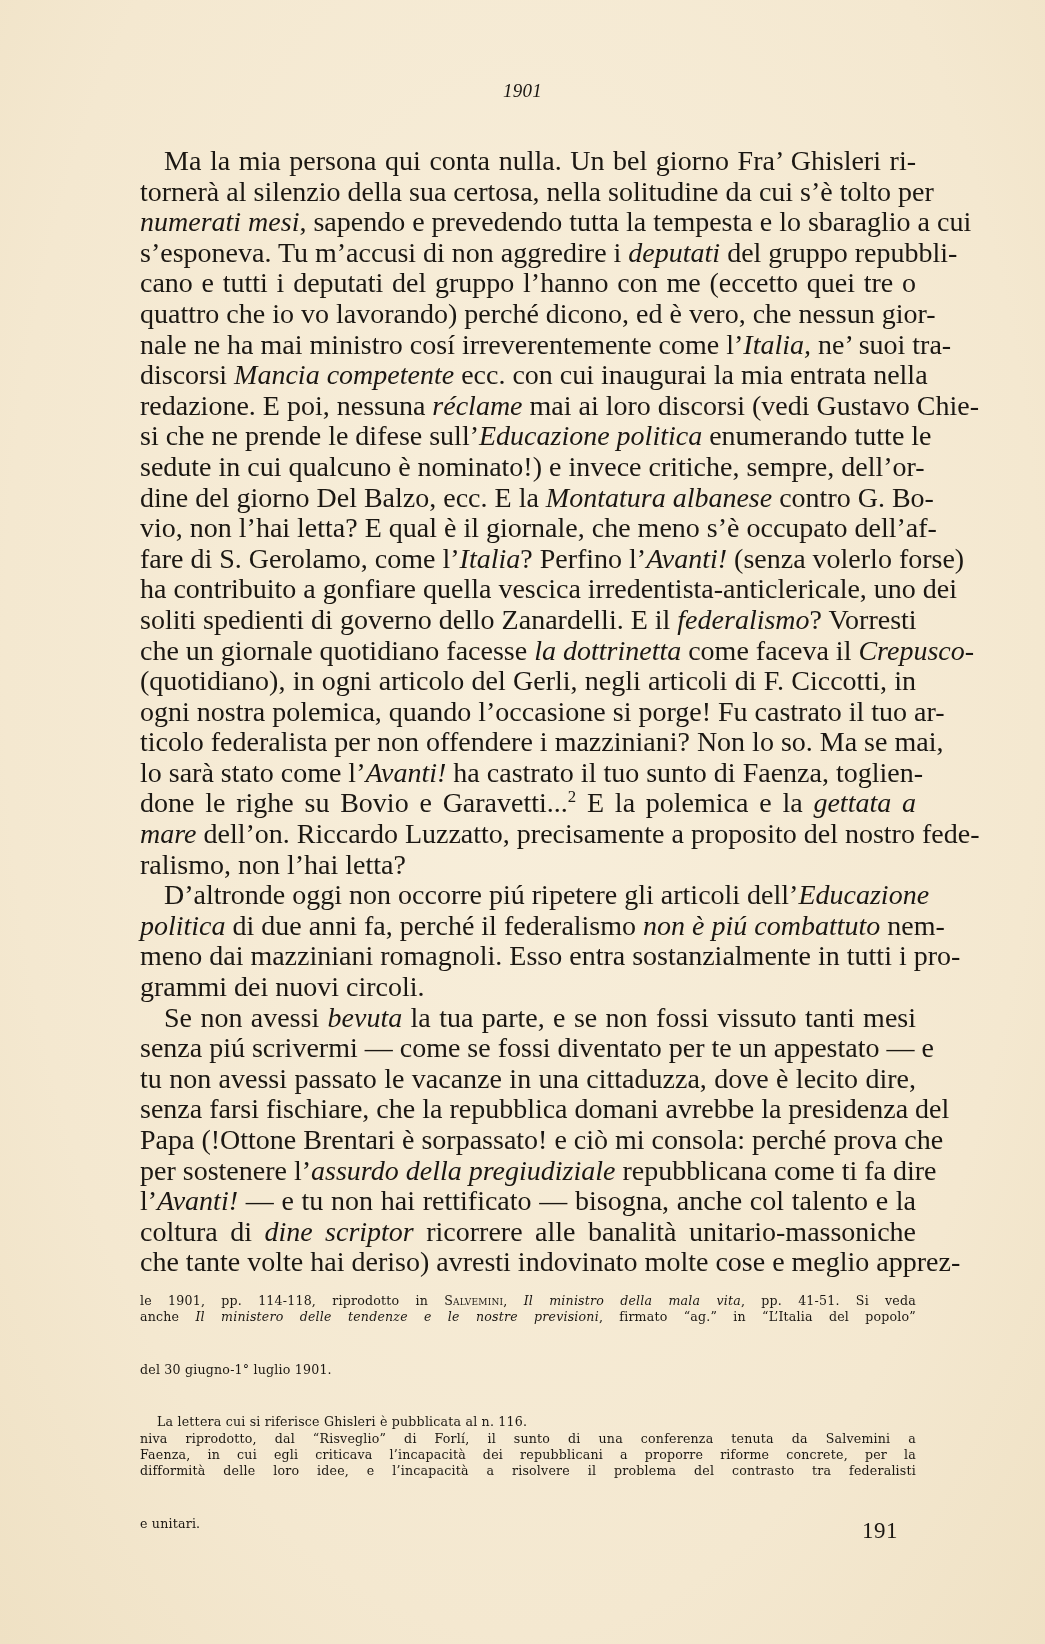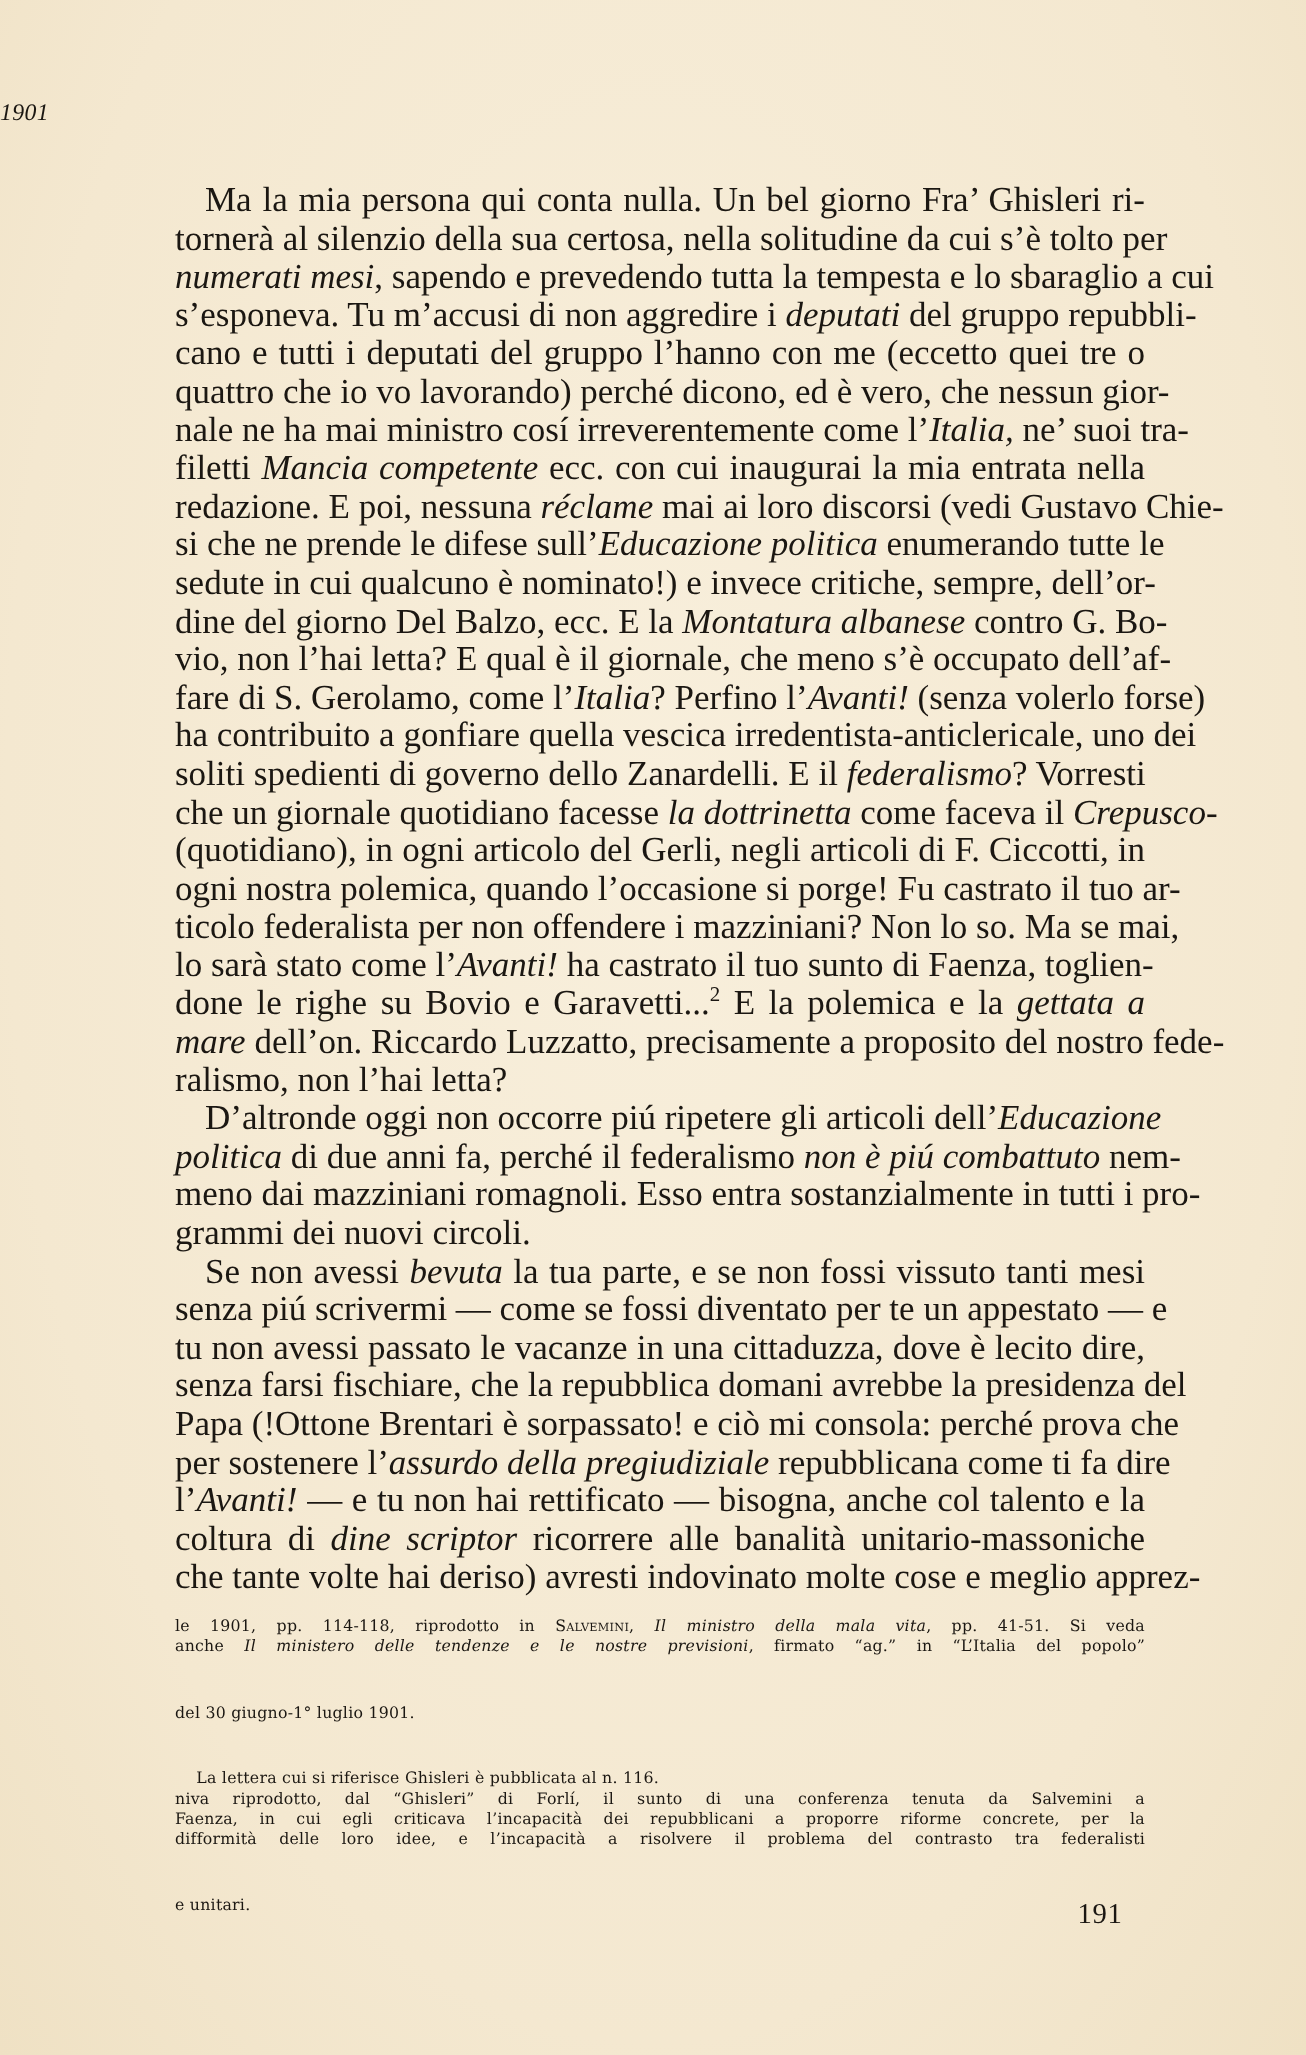--- a/index.html
+++ b/index.html
@@ -15,20 +15,21 @@
     }
     .page {
       position: absolute;
       left: 0; top: 0;
       width: 1045px; height: 1644px;
     }
     .running-head {
       position: absolute;
       top: 80px;
       left: 0; width: 1045px;
+      text-align: center;
       font-style: italic;
       font-size: 19px;
       letter-spacing: 0.3px;
     }
     .body-text {
       position: absolute;
       left: 140px;
       top: 146px;
       width: 776px;
     }
@@ -81,21 +82,21 @@
   <div class="running-head">1901</div>
 
   <div class="body-text" id="body-text">
       <div class="line indent"><span>Ma la mia persona qui conta nulla. Un bel giorno Fra’ Ghisleri ri-</span></div>
       <div class="line"><span>tornerà al silenzio della sua certosa, nella solitudine da cui s’è tolto per</span></div>
       <div class="line"><i>numerati mesi</i><span>, sapendo e prevedendo tutta la tempesta e lo sbaraglio a cui</span></div>
       <div class="line"><span>s’esponeva. Tu m’accusi di non aggredire i </span><i>deputati</i><span> del gruppo repubbli-</span></div>
       <div class="line"><span>cano e tutti i deputati del gruppo l’hanno con me (eccetto quei tre o</span></div>
       <div class="line"><span>quattro che io vo lavorando) perché dicono, ed è vero, che nessun gior-</span></div>
       <div class="line"><span>nale ne ha mai ministro cosí irreverentemente come l’</span><i>Italia,</i><span> ne’ suoi tra-</span></div>
-      <div class="line"><span>filetti </span><i>Mancia competente</i><span> ecc. con cui inaugurai la mia entrata nella</span></div>
+      <div class="line"><span>discorsi </span><i>Mancia competente</i><span> ecc. con cui inaugurai la mia entrata nella</span></div>
       <div class="line"><span>redazione. E poi, nessuna </span><i>réclame</i><span> mai ai loro discorsi (vedi Gustavo Chie-</span></div>
       <div class="line"><span>si che ne prende le difese sull’</span><i>Educazione politica</i><span> enumerando tutte le</span></div>
       <div class="line"><span>sedute in cui qualcuno è nominato!) e invece critiche, sempre, dell’or-</span></div>
       <div class="line"><span>dine del giorno Del Balzo, ecc. E la </span><i>Montatura albanese</i><span> contro G. Bo-</span></div>
       <div class="line"><span>vio, non l’hai letta? E qual è il giornale, che meno s’è occupato dell’af-</span></div>
       <div class="line"><span>fare di S. Gerolamo, come l’</span><i>Italia</i><span>? Perfino l’</span><i>Avanti!</i><span> (senza volerlo forse)</span></div>
       <div class="line"><span>ha contribuito a gonfiare quella vescica irredentista-anticlericale, uno dei</span></div>
       <div class="line"><span>soliti spedienti di governo dello Zanardelli. E il </span><i>federalismo</i><span>? Vorresti</span></div>
       <div class="line"><span>che un giornale quotidiano facesse </span><i>la dottrinetta</i><span> come faceva il </span><i>Crepusco-</i></div>
       <div class="line"><span>(quotidiano), in ogni articolo del Gerli, negli articoli di F. Ciccotti, in</span></div>
@@ -118,20 +119,20 @@
       <div class="line"><span>l’</span><i>Avanti!</i><span> — e tu non hai rettificato — bisogna, anche col talento e la</span></div>
       <div class="line"><span>coltura di </span><i>dine scriptor</i><span> ricorrere alle banalità unitario-massoniche</span></div>
       <div class="line"><span>che tante volte hai deriso) avresti indovinato molte cose e meglio apprez-</span></div>
     </div>
 
   <div class="footnotes" id="footnotes">
       <div class="fn-line"><span>le 1901, pp. 114-118, riprodotto in </span><span class="sc">Salvemini</span><span>, </span><i>Il ministro della mala vita</i><span>, pp. 41-51. Si veda</span></div>
       <div class="fn-line"><span>anche </span><i>Il ministero delle tendenze e le nostre previsioni</i><span>, firmato “ag.” in “L’Italia del popolo”</span></div>
       <div class="fn-line last"><span>del 30 giugno-1° luglio 1901.</span></div>
       <div class="fn-line indent last"><span>La lettera cui si riferisce Ghisleri è pubblicata al n. 116.</span></div>
-      <div class="fn-line"><span>niva riprodotto, dal “Ghisleri” di Forlí, il sunto di una conferenza tenuta da Salvemini a</span></div>
+      <div class="fn-line"><span>niva riprodotto, dal “Risveglio” di Forlí, il sunto di una conferenza tenuta da Salvemini a</span></div>
       <div class="fn-line"><span>Faenza, in cui egli criticava l’incapacità dei repubblicani a proporre riforme concrete, per la</span></div>
       <div class="fn-line"><span>difformità delle loro idee, e l’incapacità a risolvere il problema del contrasto tra federalisti</span></div>
       <div class="fn-line last"><span>e unitari.</span></div>
     </div>
 
   <div class="folio">191</div>
 </div>
 
 </body></html>

